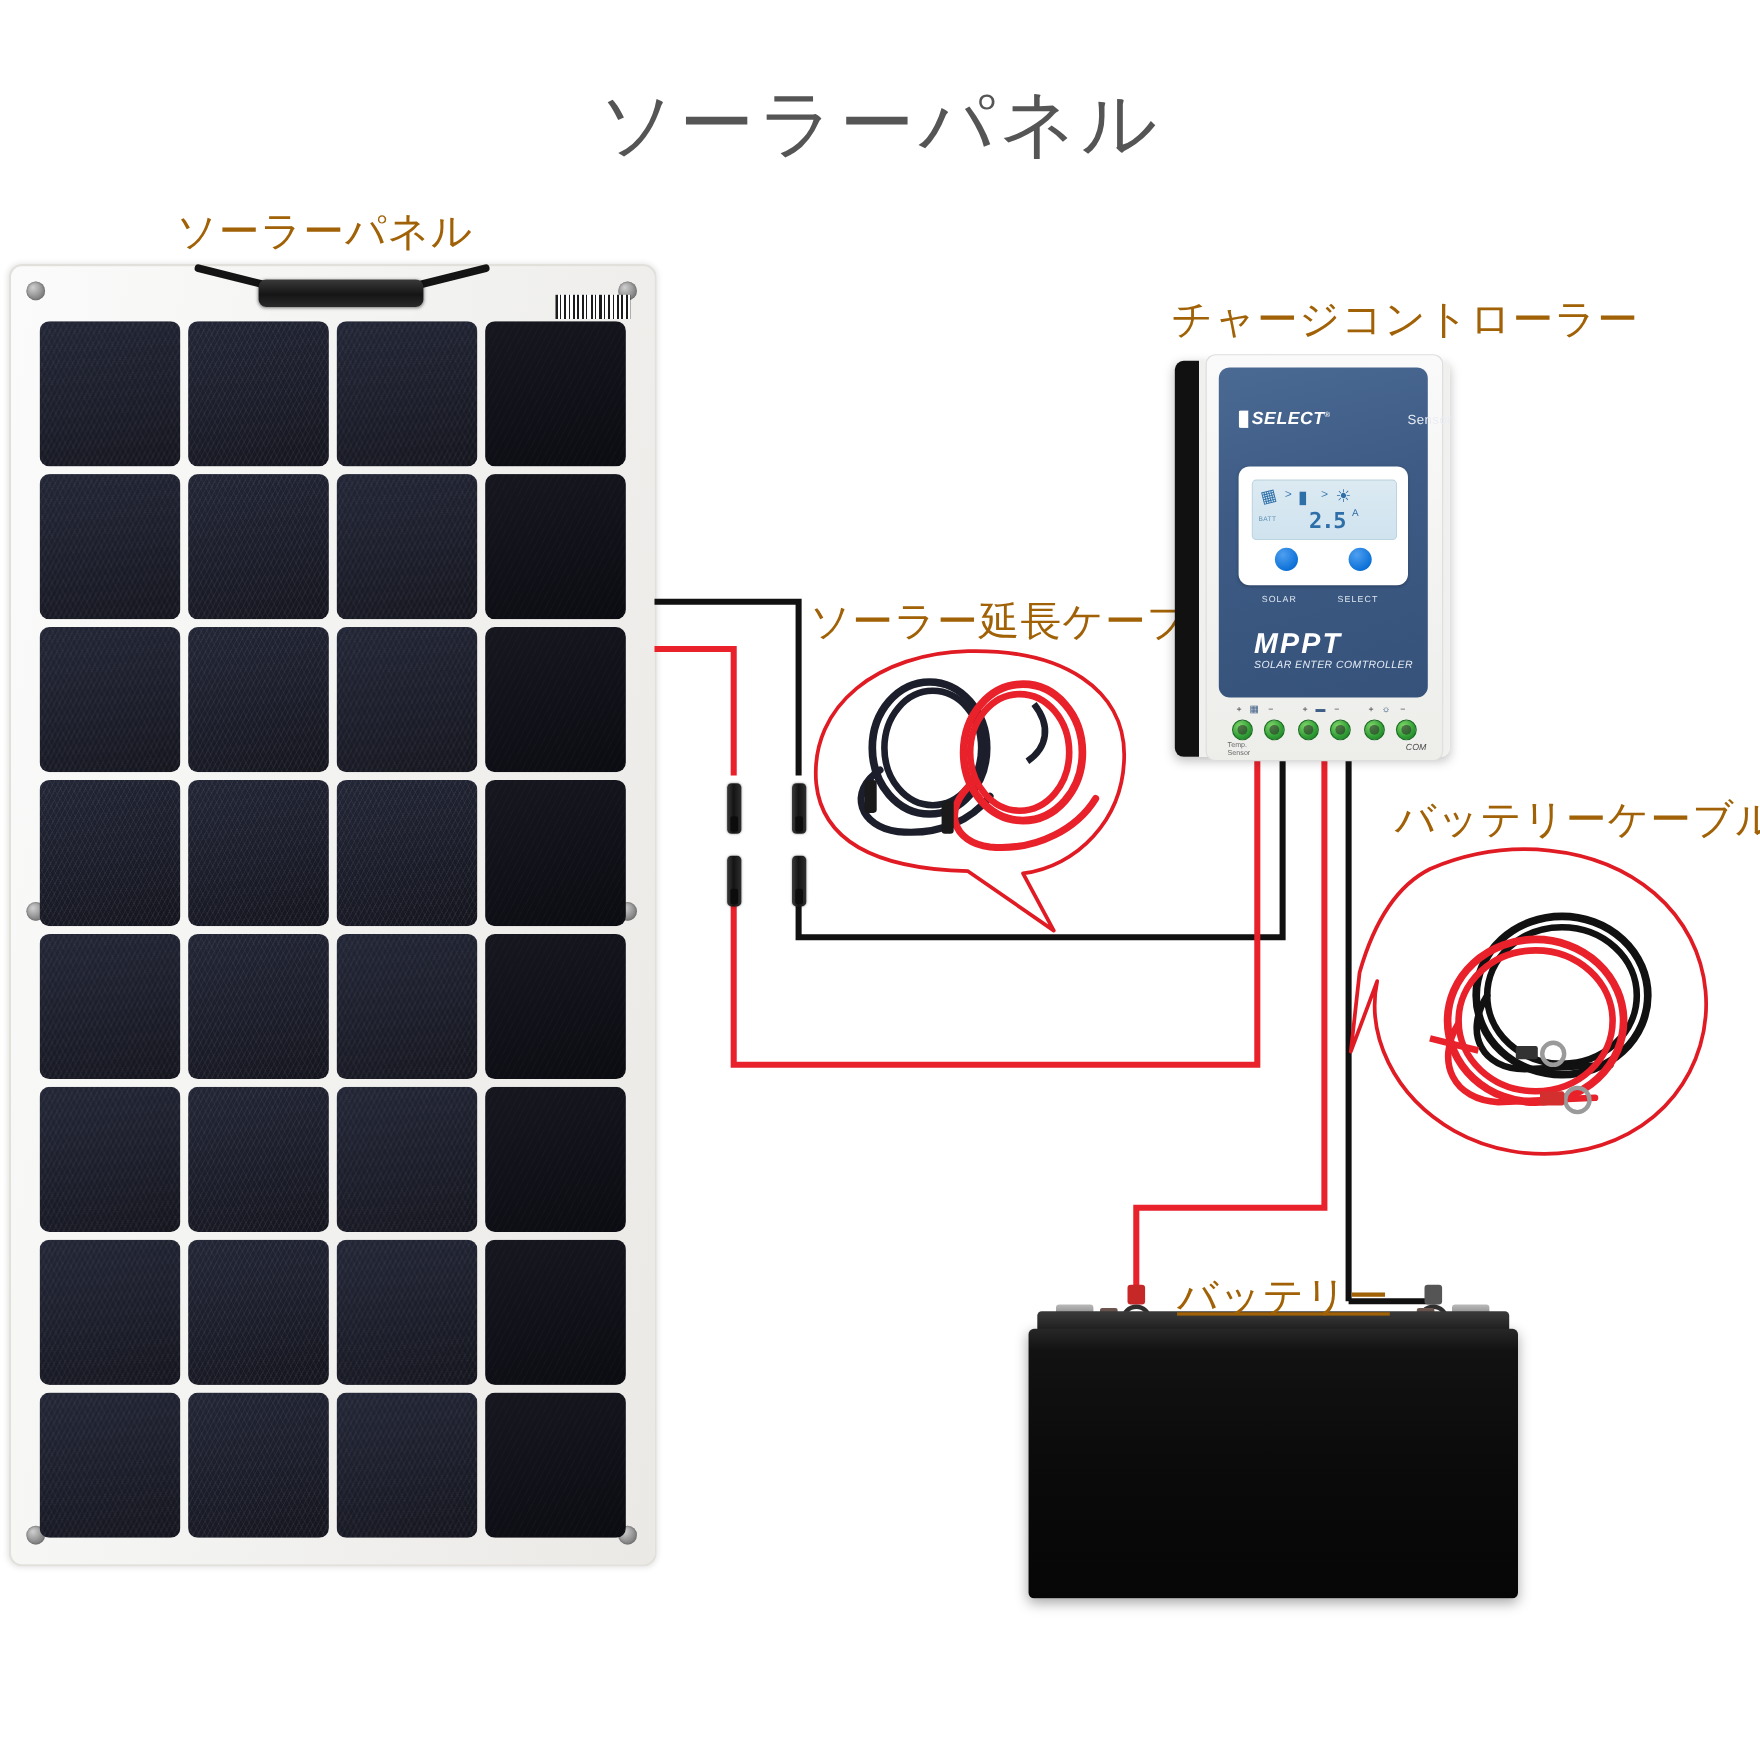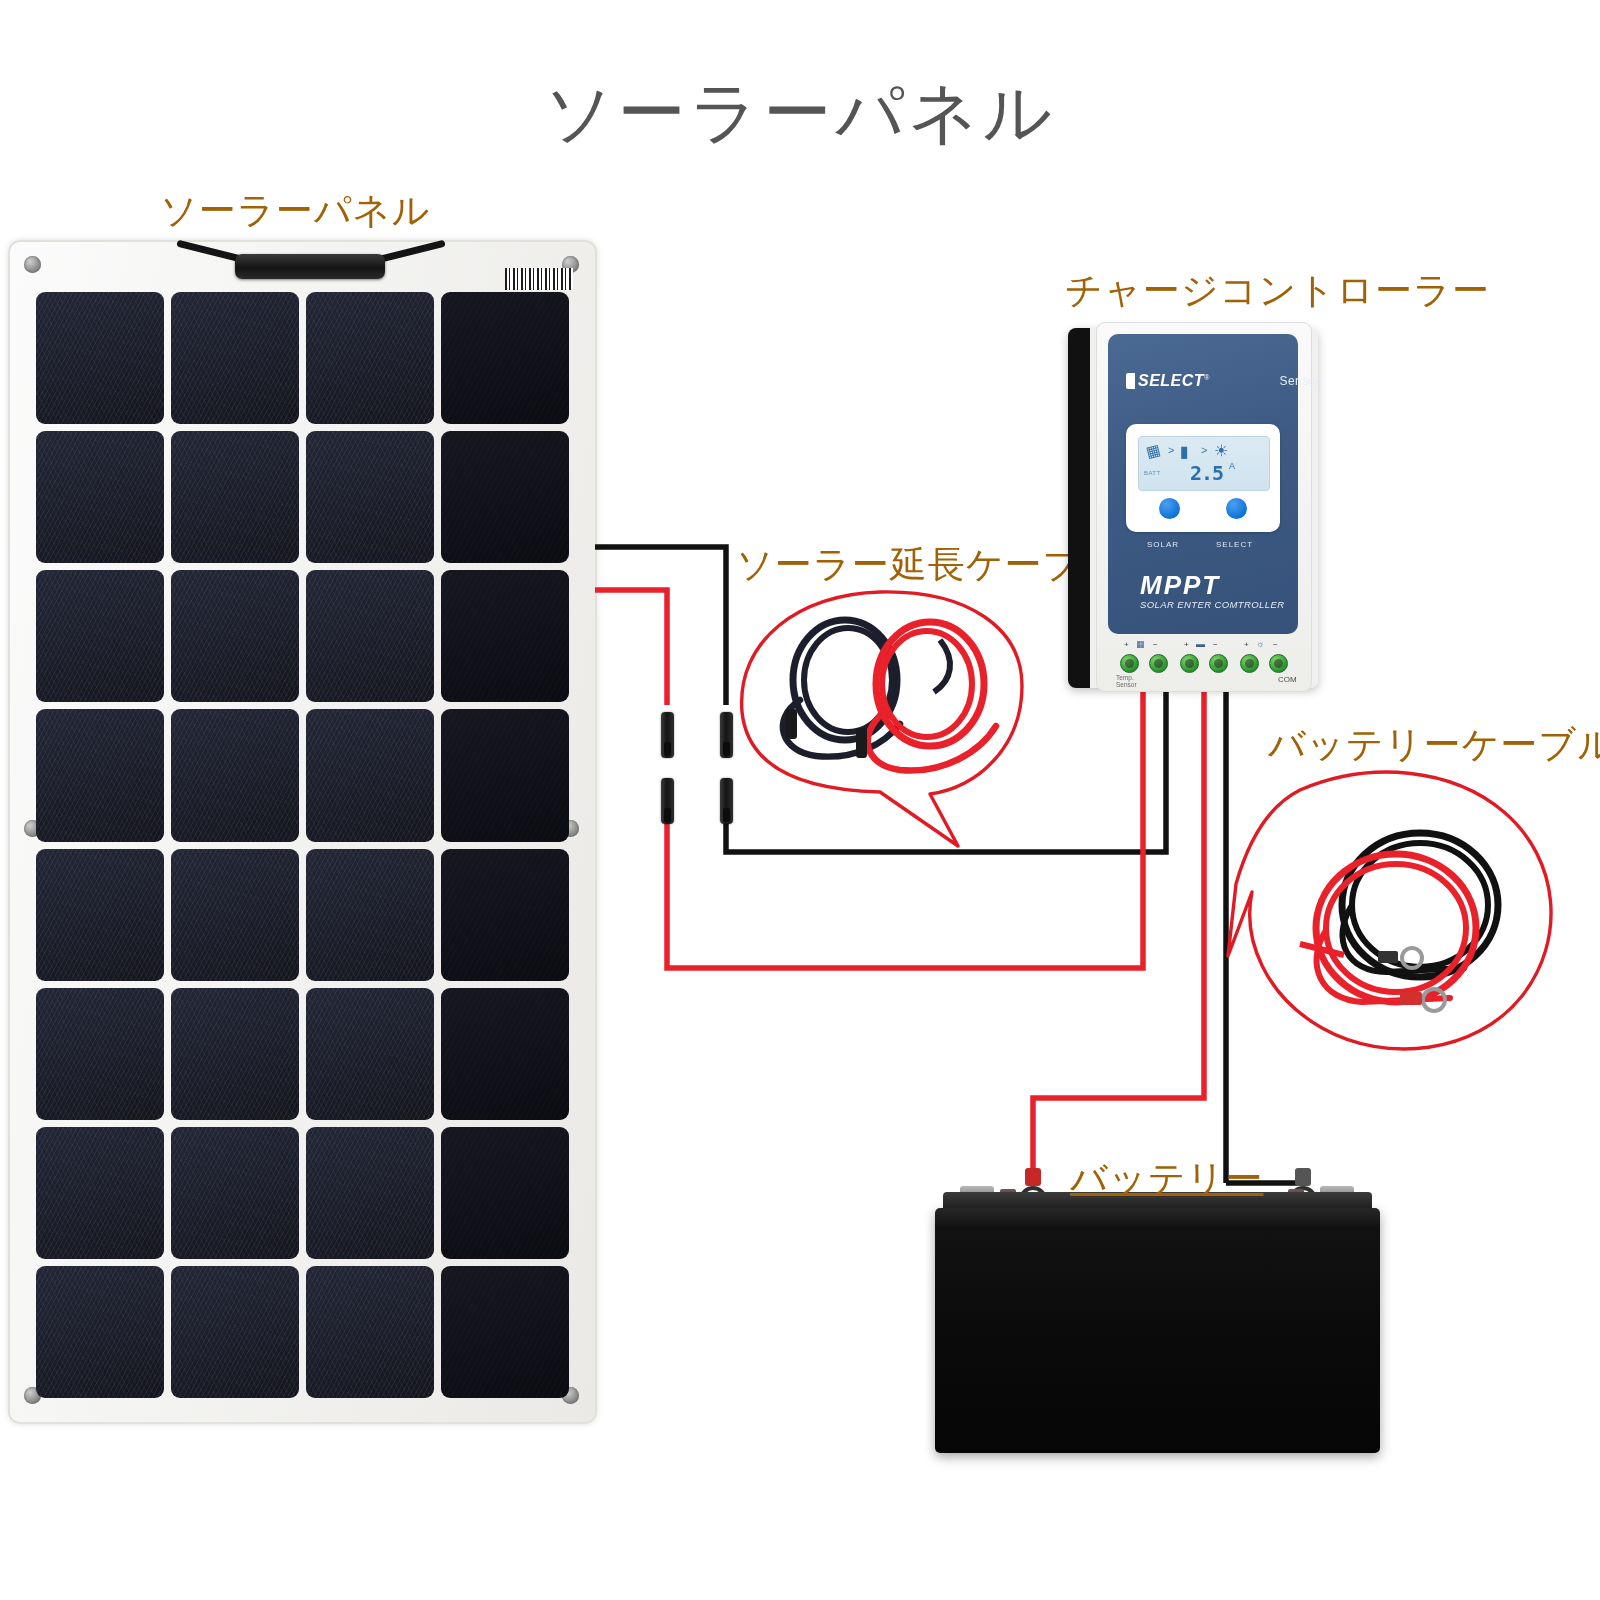--- a/index.html
+++ b/index.html
@@ -84,21 +84,21 @@
      letter-spacing:2px;}
   #mppt-sub{left:72px;top:281px;font-size:9.5px;font-style:italic;color:#e6ecf4;letter-spacing:.4px;}
   #cc-termbar{left:40px;top:322px;width:190px;height:38px;}
   .term{position:absolute;width:17px;height:17px;border-radius:50%;
      background:radial-gradient(circle at 35% 30%,#7fd66a,#2f9d34 60%,#1d7526);
      border:1px solid #1b6b22;}
   .term::after{content:"";position:absolute;left:4px;top:4px;width:9px;height:9px;
      border-radius:50%;background:#2a2a2a;opacity:.55;}
   .tmark{position:absolute;font-size:8px;color:#3a3a3a;}
   #tsens{left:48px;top:356px;font-size:6.5px;color:#6a6a6a;line-height:7px;}
-  #ccom{left:210px;top:357px;font-size:8px;color:#4a4a4a;}
+  #ccom{left:210px;top:357px;font-size:8px;color:#4a4a4a;font-style:italic;}
   .tico{position:absolute;font-size:9px;color:#3f5f86;}
 
   
   #batt{left:935px;top:1208px;width:445px;height:245px;
      background:linear-gradient(180deg,#272727 0%,#121212 8%,#0a0a0a 55%,#060606 100%);
      border-radius:5px;box-shadow:0 4px 12px rgba(0,0,0,.35);}
   #batt-top{left:943px;top:1192px;width:429px;height:22px;
      background:linear-gradient(180deg,#3a3a3a,#1a1a1a);border-radius:4px 4px 0 0;}
   .post{position:absolute;width:34px;height:26px;
      background:linear-gradient(180deg,#b9b9b9,#7e7e7e 45%,#4a4a4a);border-radius:3px;}

